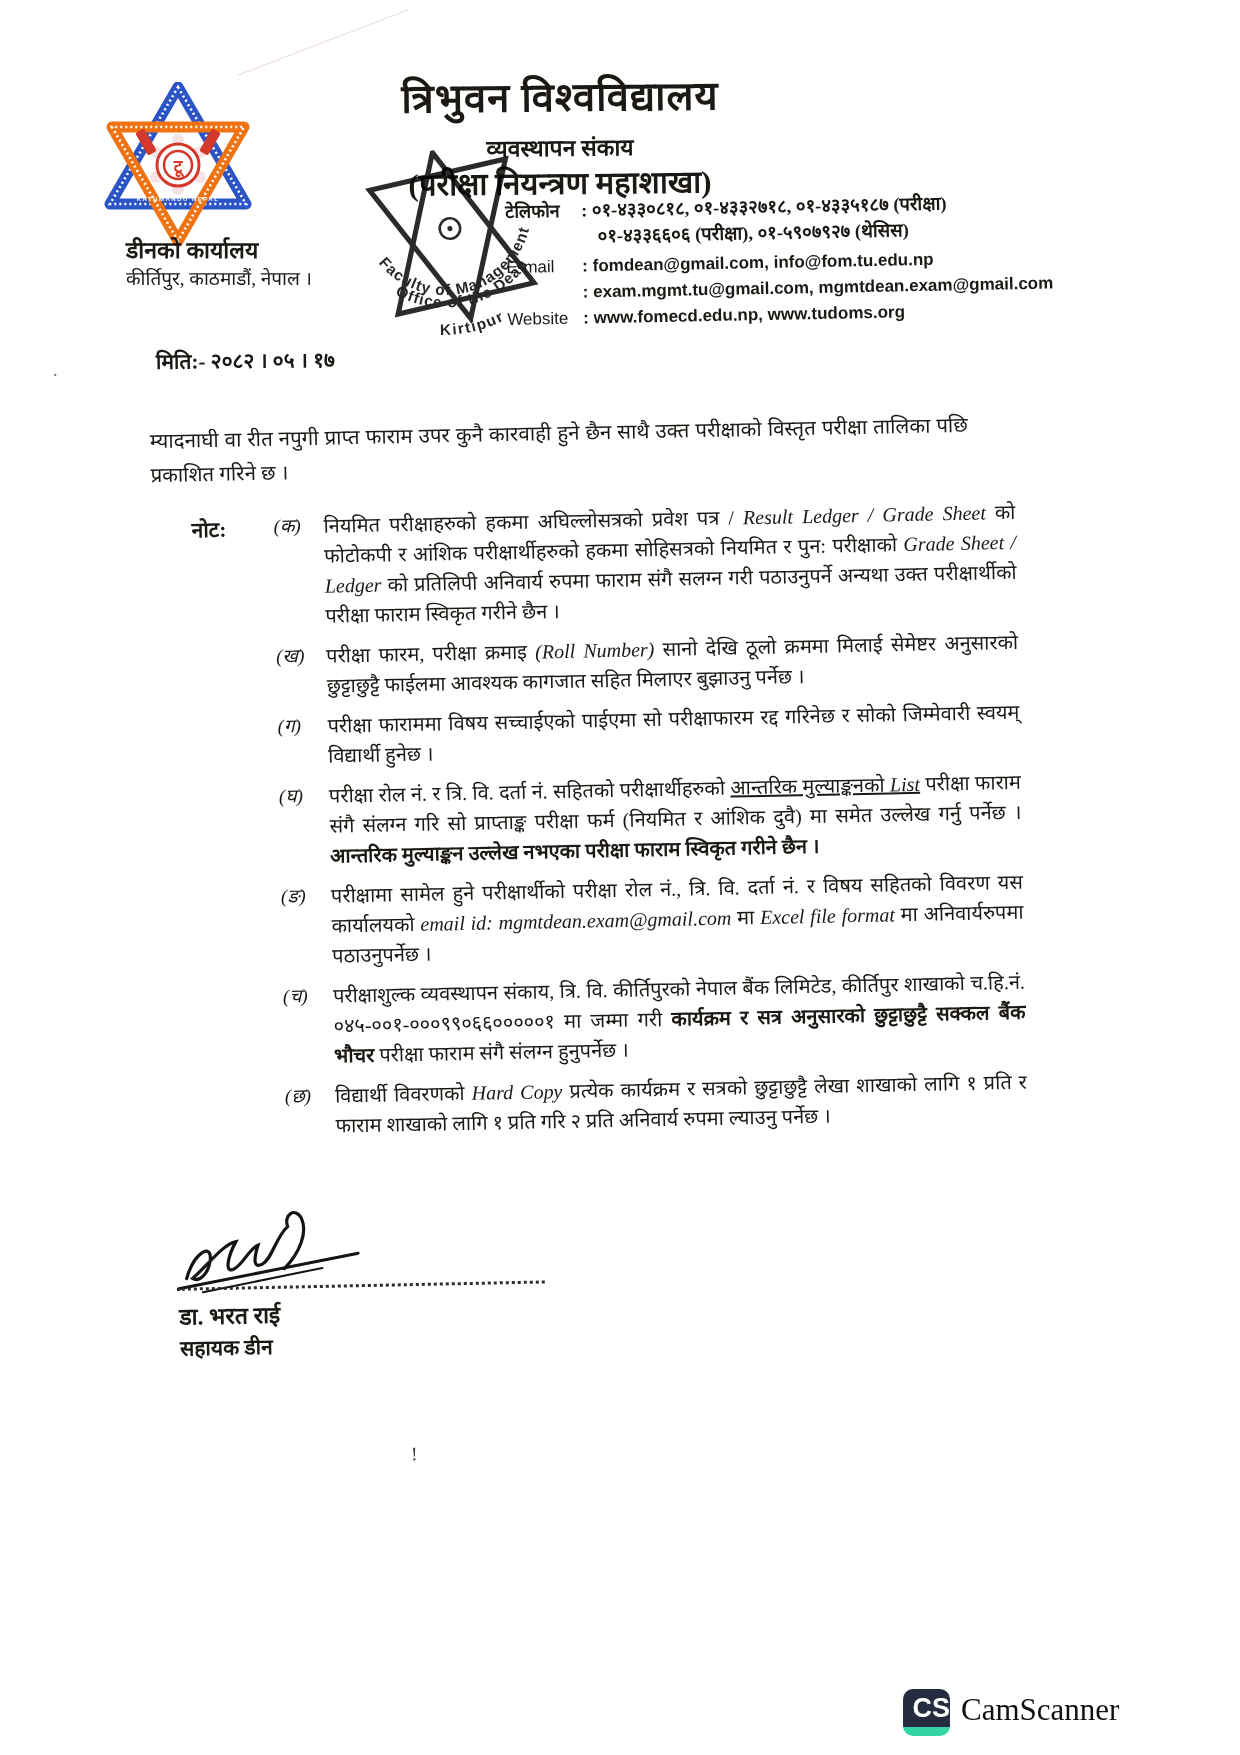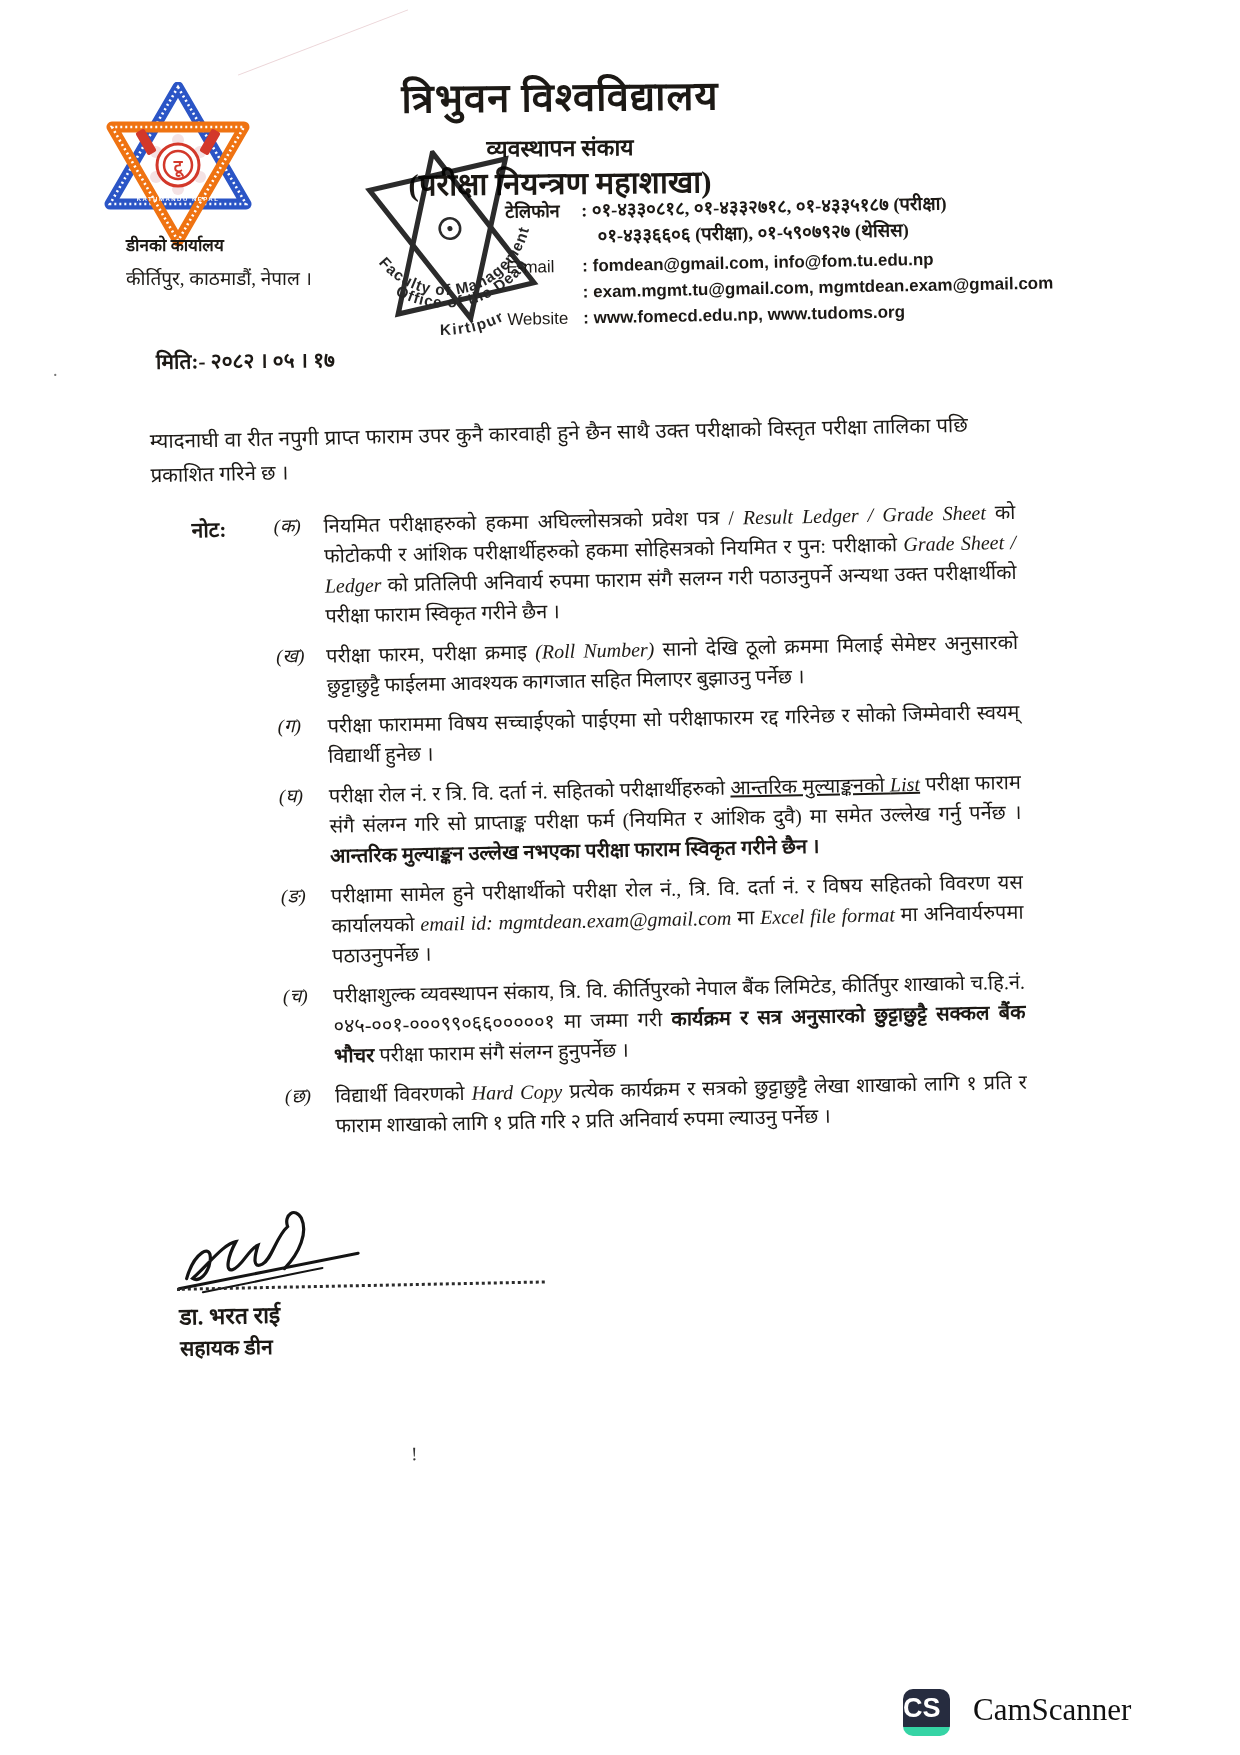--- a/index.html
+++ b/index.html
@@ -12,21 +12,21 @@
     color:#1c1915;
   }
   .abs{position:absolute;}
   
   .crease{left:232px;top:42px;width:182px;height:0;border-top:1.5px solid #e6c9cd;transform:rotate(-21deg);opacity:.8;}
   .logo-wrap{left:103px;top:82px;width:150px;height:164px;}
   .uni-title{left:345px;top:68px;width:430px;text-align:center;font-size:40px;font-weight:bold;letter-spacing:1px;transform:rotate(-0.6deg);}
   .fac-title{left:345px;top:131px;width:430px;text-align:center;font-size:23px;font-weight:bold;transform:rotate(-0.6deg);}
   .div-title{left:300px;top:161px;width:520px;text-align:center;font-size:31px;font-weight:bold;transform:rotate(-0.6deg);}
   .stamp-wrap{left:350px;top:148px;width:210px;height:205px;transform:rotate(-13deg);mix-blend-mode:multiply;opacity:.93;}
-  .office-name{left:126px;top:233px;font-size:17px;font-weight:bold;}
+  .office-name{left:126px;top:233px;font-size:23px;font-weight:bold;}
   .office-address{left:126px;top:265px;font-size:19px;font-weight:normal;}
   .date-line{left:156px;top:346px;font-size:21px;font-weight:bold;transform:rotate(-0.6deg);}
   .contact{left:505px;top:201px;width:520px;transform:rotate(-1.1deg);transform-origin:0 0;}
   .c-row{display:flex;margin-bottom:3px;line-height:23px;}
   .c-row.r2{margin-bottom:6px;}
   .c-label{width:76px;flex:none;font-family:"Liberation Sans",sans-serif;font-size:17px;}
   .c-label.dev{font-size:18px;font-weight:bold;font-family:"Liberation Serif",serif;}
   .c-val{font-family:"Liberation Sans",sans-serif;font-size:17px;font-weight:bold;white-space:nowrap;}
   .c-val.dev{font-family:"Liberation Serif",serif;font-size:18.5px;}
   .c-val.indent{padding-left:16px;}
@@ -42,23 +42,23 @@
   .en{font-style:italic;font-family:"Liberation Serif",serif;}
   .bold{font-weight:bold;}
   .ul{text-decoration:underline;}
   
   .sig-wrap{position:absolute;left:156px;top:1205px;width:220px;height:100px;}
   .sig-dots{position:absolute;left:160px;top:1288px;width:368px;height:0;border-bottom:3px dotted #2c2c2c;}
   .sig-name{position:absolute;left:162px;top:1300px;font-size:23px;font-weight:bold;}
   .sig-title{position:absolute;left:162px;top:1334px;font-size:21px;font-weight:bold;}
   .stray-mark{position:absolute;left:391px;top:1448px;font-size:19px;color:#333;}
   
-  .cs-icon{left:903px;top:1689px;width:47px;height:47px;border-radius:10px;background:linear-gradient(to bottom,#262c3f 0 38px,#35d4a5 38px 47px);display:flex;align-items:flex-start;justify-content:flex-start;}
+  .cs-icon{left:903px;top:1689px;width:47px;height:47px;border-radius:10px;background:linear-gradient(to bottom,#262c3f 0 38px,#35d4a5 38px 47px);display:flex;align-items:flex-start;justify-content:flex-end;}
   .cs-initials{color:#fff;font-family:"Liberation Sans",sans-serif;font-weight:bold;font-size:27px;line-height:38px;}
-  .cs-word{left:961px;top:1692px;font-size:31px;font-family:"Liberation Serif",serif;color:#101010;margin-left:12px;}
+  .cs-word{left:961px;top:1692px;font-size:31px;font-family:"Liberation Serif",serif;color:#101010;}
 </style>
 </head>
 <body>
 
 <div class="abs crease"></div>
 
 <div class="abs logo-wrap">
   <svg width="150" height="164" viewBox="0 0 150 164">
     <path d="M75,5 L143,122 L7,122 Z" fill="none" stroke="#2b55c6" stroke-width="11" stroke-linejoin="round"></path>
     <path d="M75,5 L143,122 L7,122 Z" fill="none" stroke="#ffffff" stroke-width="2.6" stroke-dasharray="2 3"></path>

